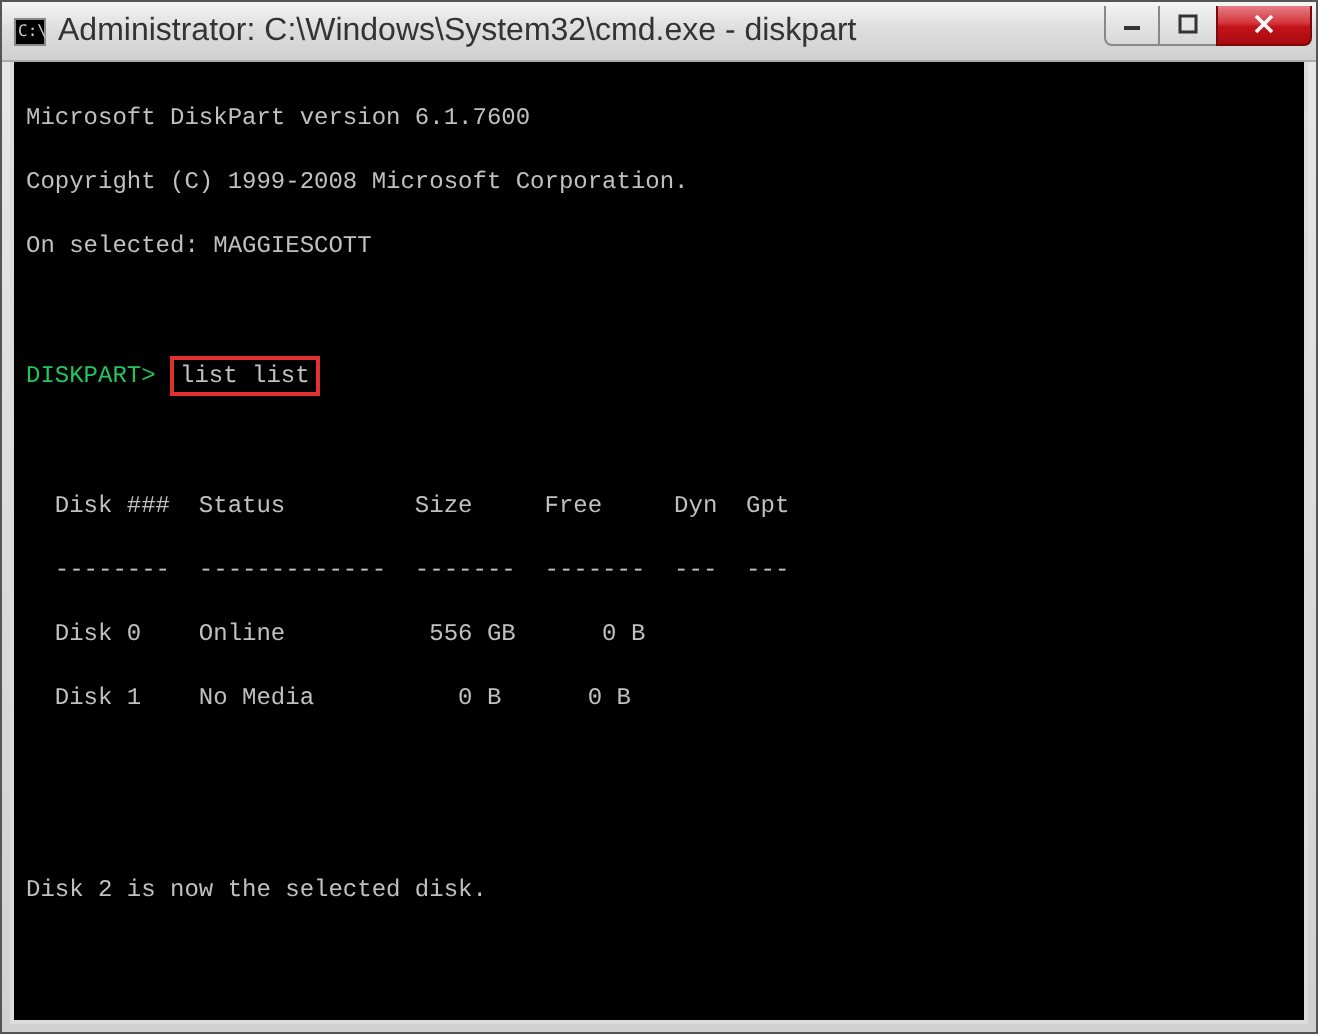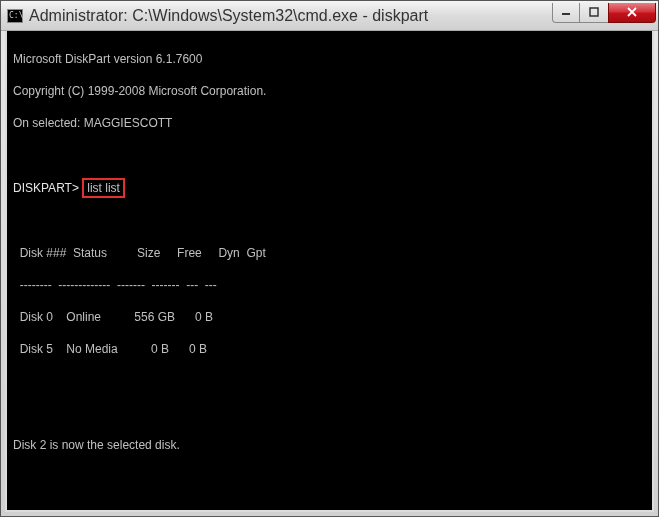--- a/index.html
+++ b/index.html
@@ -73,32 +73,32 @@
     width: 48px;
     border-radius: 0 0 4px 0;
     background: linear-gradient(to bottom, #e68086 0%, #d4343c 45%, #c41219 55%, #a80b11 100%);
     border-color: #7a0a0a;
     color: #fff;
   }
   .terminal {
     flex: 1;
     background: #000;
     color: #c0c0c0;
-    font-family: Liberation Sans, sans-serif;
+    font-family: Liberation Mono, monospace;
     font-size: 12px;
     line-height: 16px;
     padding: 4px 6px;
     overflow: hidden;
     white-space: pre;
     border: 2px solid #dcdcdc;
     border-top: none;
     margin: 0 4px 4px 4px;
   }
   .line { min-height: 16px; white-space: pre; }
-  .prompt { color: #e5e5e5; }
+  .prompt { color: #22c55e; }
   .hl {
     border: 2px solid #e03030;
     padding: 0 3px;
     display: inline-block;
     line-height: 16px;
     margin: -1px 0;
   }
 </style>
 </head>
 <body>
@@ -130,21 +130,21 @@
   <div class="terminal">
 <div class="line">Microsoft DiskPart version 6.1.7600</div>
 <div class="line">Copyright (C) 1999-2008 Microsoft Corporation.</div>
 <div class="line">On selected: MAGGIESCOTT</div>
 <div class="line"></div>
 <div class="line"><span class="prompt">DISKPART&gt;</span> <span class="hl">list list</span></div>
 <div class="line"></div>
 <div class="line">  Disk ###  Status         Size     Free     Dyn  Gpt</div>
 <div class="line">  --------  -------------  -------  -------  ---  ---</div>
 <div class="line">  Disk 0    Online          556 GB      0 B</div>
-<div class="line">  Disk 5    No Media          0 B      0 B</div>
+<div class="line">  Disk 1    No Media          0 B      0 B</div>
 <div class="line"></div>
 <div class="line"></div>
 <div class="line">Disk 2 is now the selected disk.</div>
 
 
 
 
 
 
 

